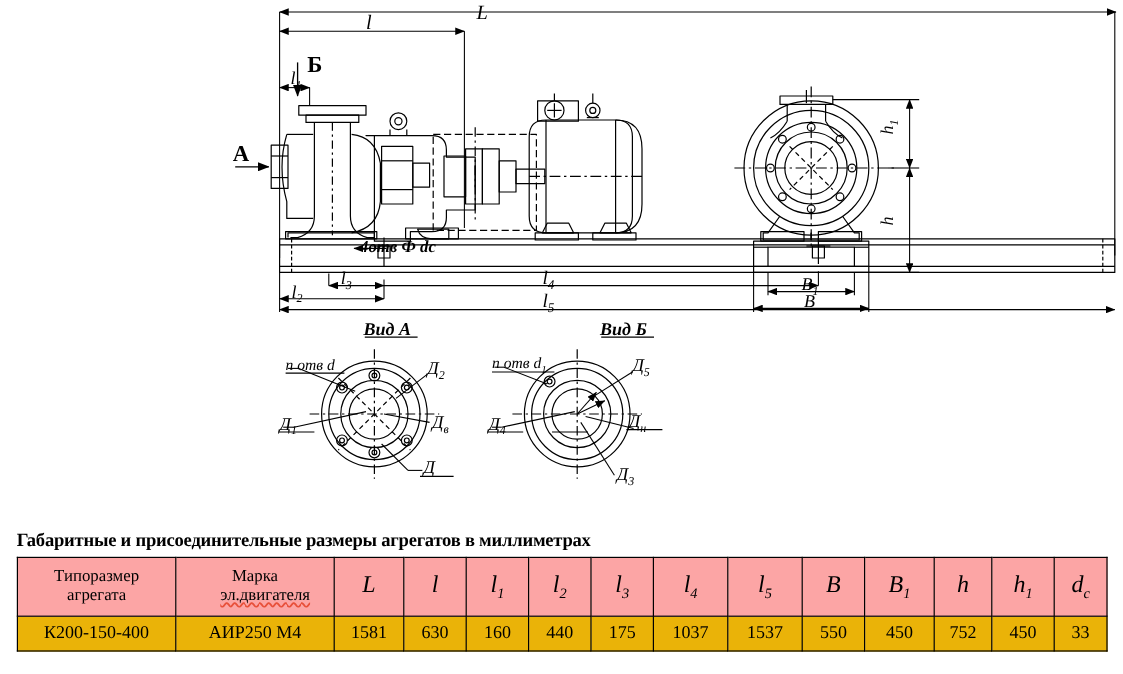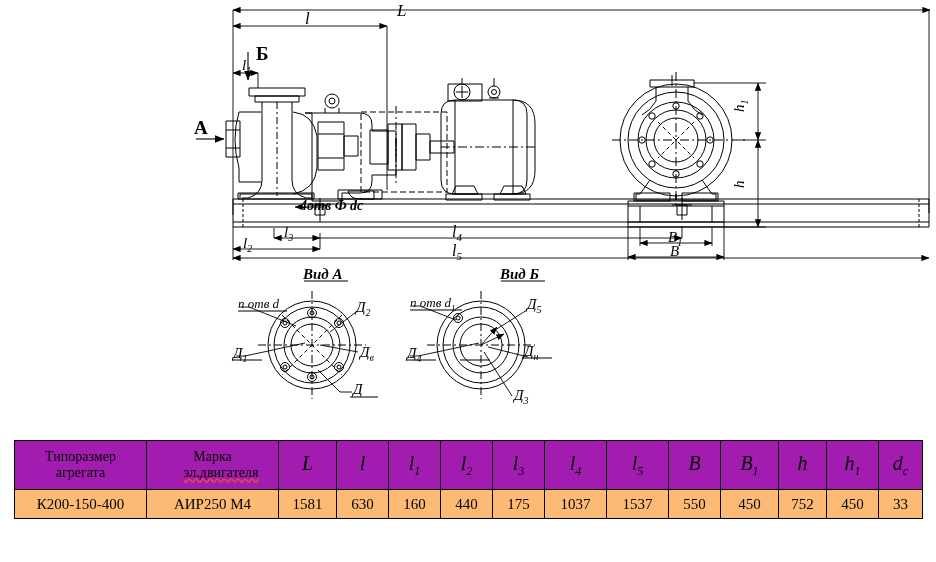--- a/index.html
+++ b/index.html
@@ -12,27 +12,27 @@
 
   
   #tablewrap{position:absolute;left:0;top:440px;width:936px;}
   #tbl-title{font-family:"Liberation Serif","DejaVu Serif",serif;
              font-weight:bold;font-size:15.5px;letter-spacing:-0.2px;
              padding:2px 0 4px 14px;white-space:nowrap;}
   table.dims{border-collapse:collapse;margin-left:14px;width:908px;
              table-layout:fixed;}
   table.dims th,table.dims td{border:1px solid #000;text-align:center;
              font-family:"Liberation Serif","DejaVu Serif",serif;}
-  table.dims thead th{background:#a21caf;font-weight:normal;
+  table.dims thead th{background:#fca5a5;font-weight:normal;
              font-size:14px;line-height:1.15;padding:3px 1px;height:42px;
              vertical-align:middle;}
   table.dims thead th.sym{font-style:italic;font-size:20px;}
   table.dims thead th.sym sub{font-size:12px;font-style:italic;}
   table.dims tbody td{font-size:15px;padding:3px 1px;height:22px;
-             background:#fdba74;}
+             background:#eab308;}
   .spell{text-decoration:underline wavy #e8503a;
          text-decoration-skip-ink:none;margin-left:17px;}
   .hdr2{display:block;}
 </style>
 </head>
 <body>
 
 <div id="drawing">
 <svg width="936" height="430" viewBox="0 0 936 430">
   <defs>
@@ -353,20 +353,21 @@
       <tspan>Д</tspan><tspan dy="4" font-size="10">4</tspan></text>
     <text x="524" y="356" font-size="15">
       <tspan>Д</tspan><tspan dy="4" font-size="10">н</tspan></text>
     <text x="514" y="400" font-size="15">
       <tspan>Д</tspan><tspan dy="4" font-size="10">3</tspan></text>
   </g>
 </svg>
 </div>
 
 <div id="tablewrap">
+  <div id="tbl-title">Габаритные и присоединительные размеры агрегатов в миллиметрах</div>
   <table class="dims">
     <colgroup>
       <col style="width:132px">
         <col style="width:132px">
       <col style="width:58px">
         <col style="width:52px">
         <col style="width:52px">
       <col style="width:52px">
         <col style="width:52px">
         <col style="width:62px">

